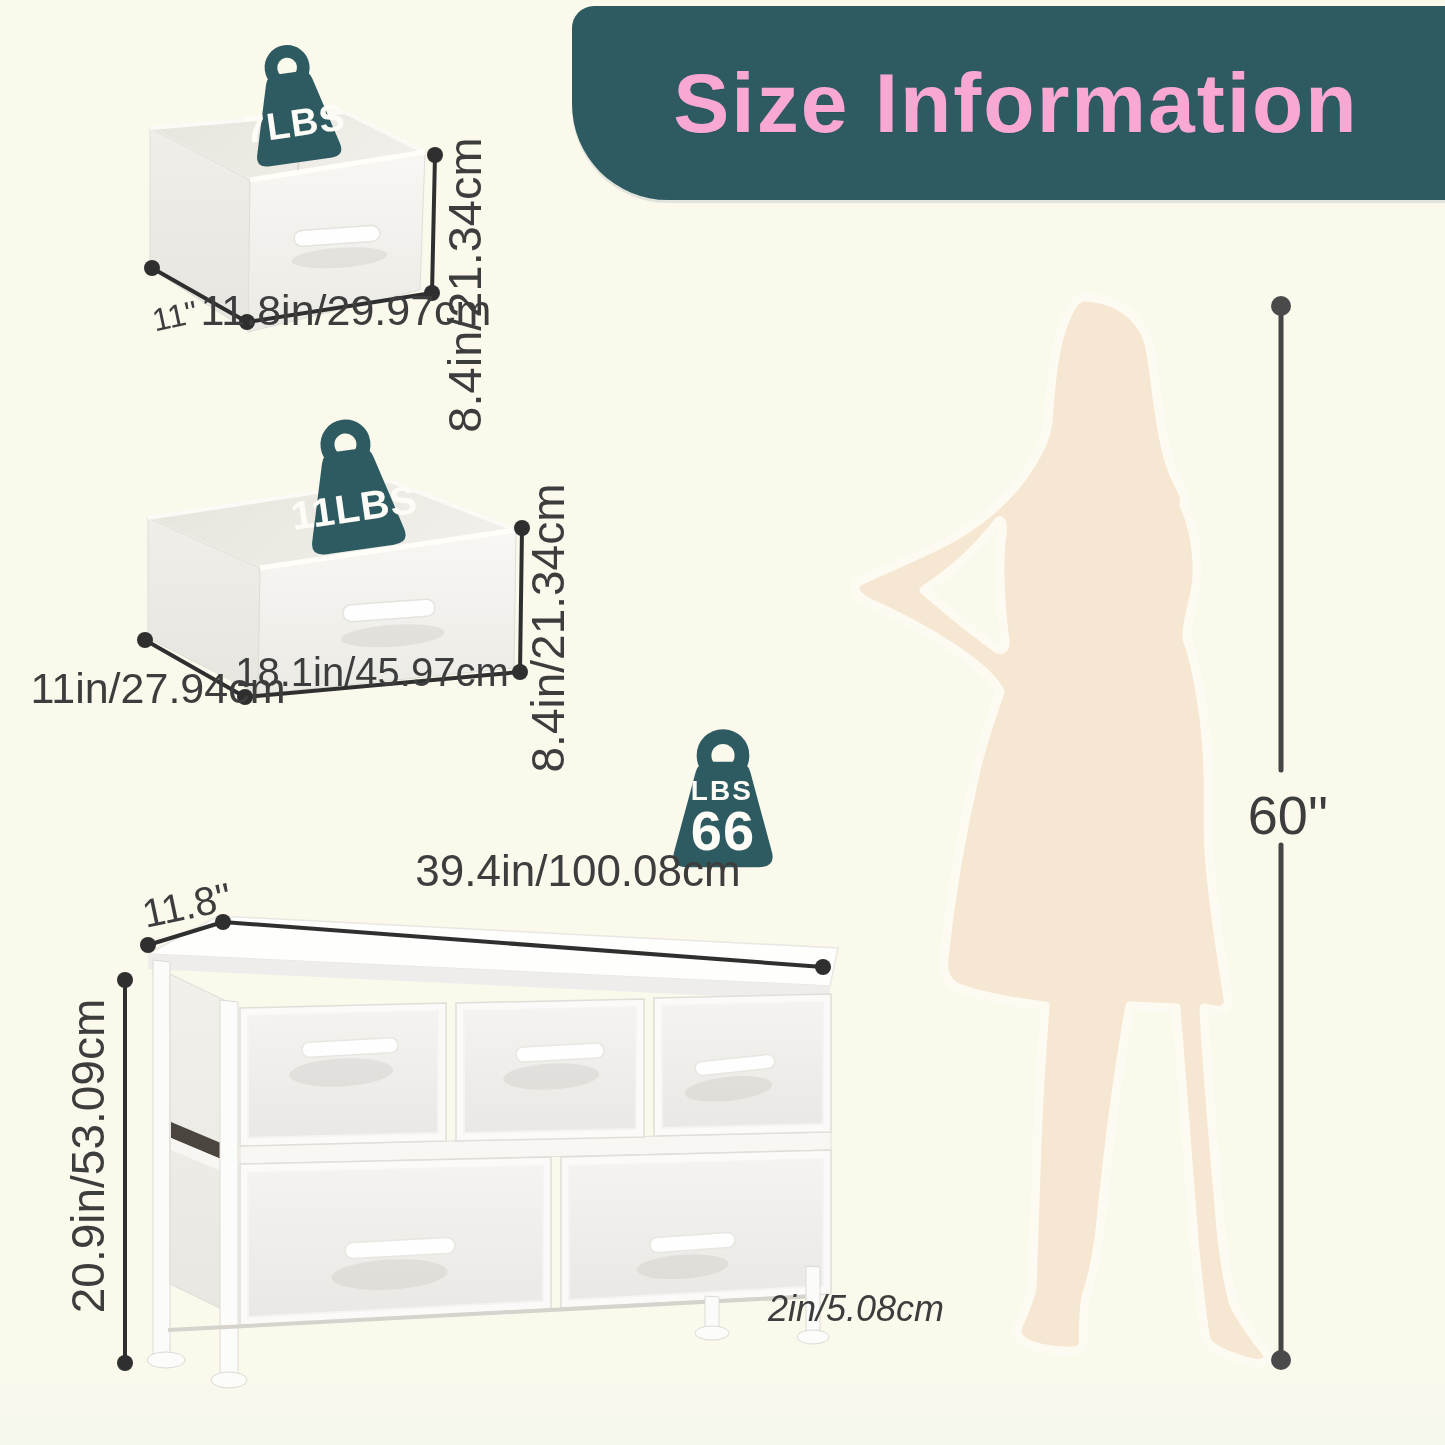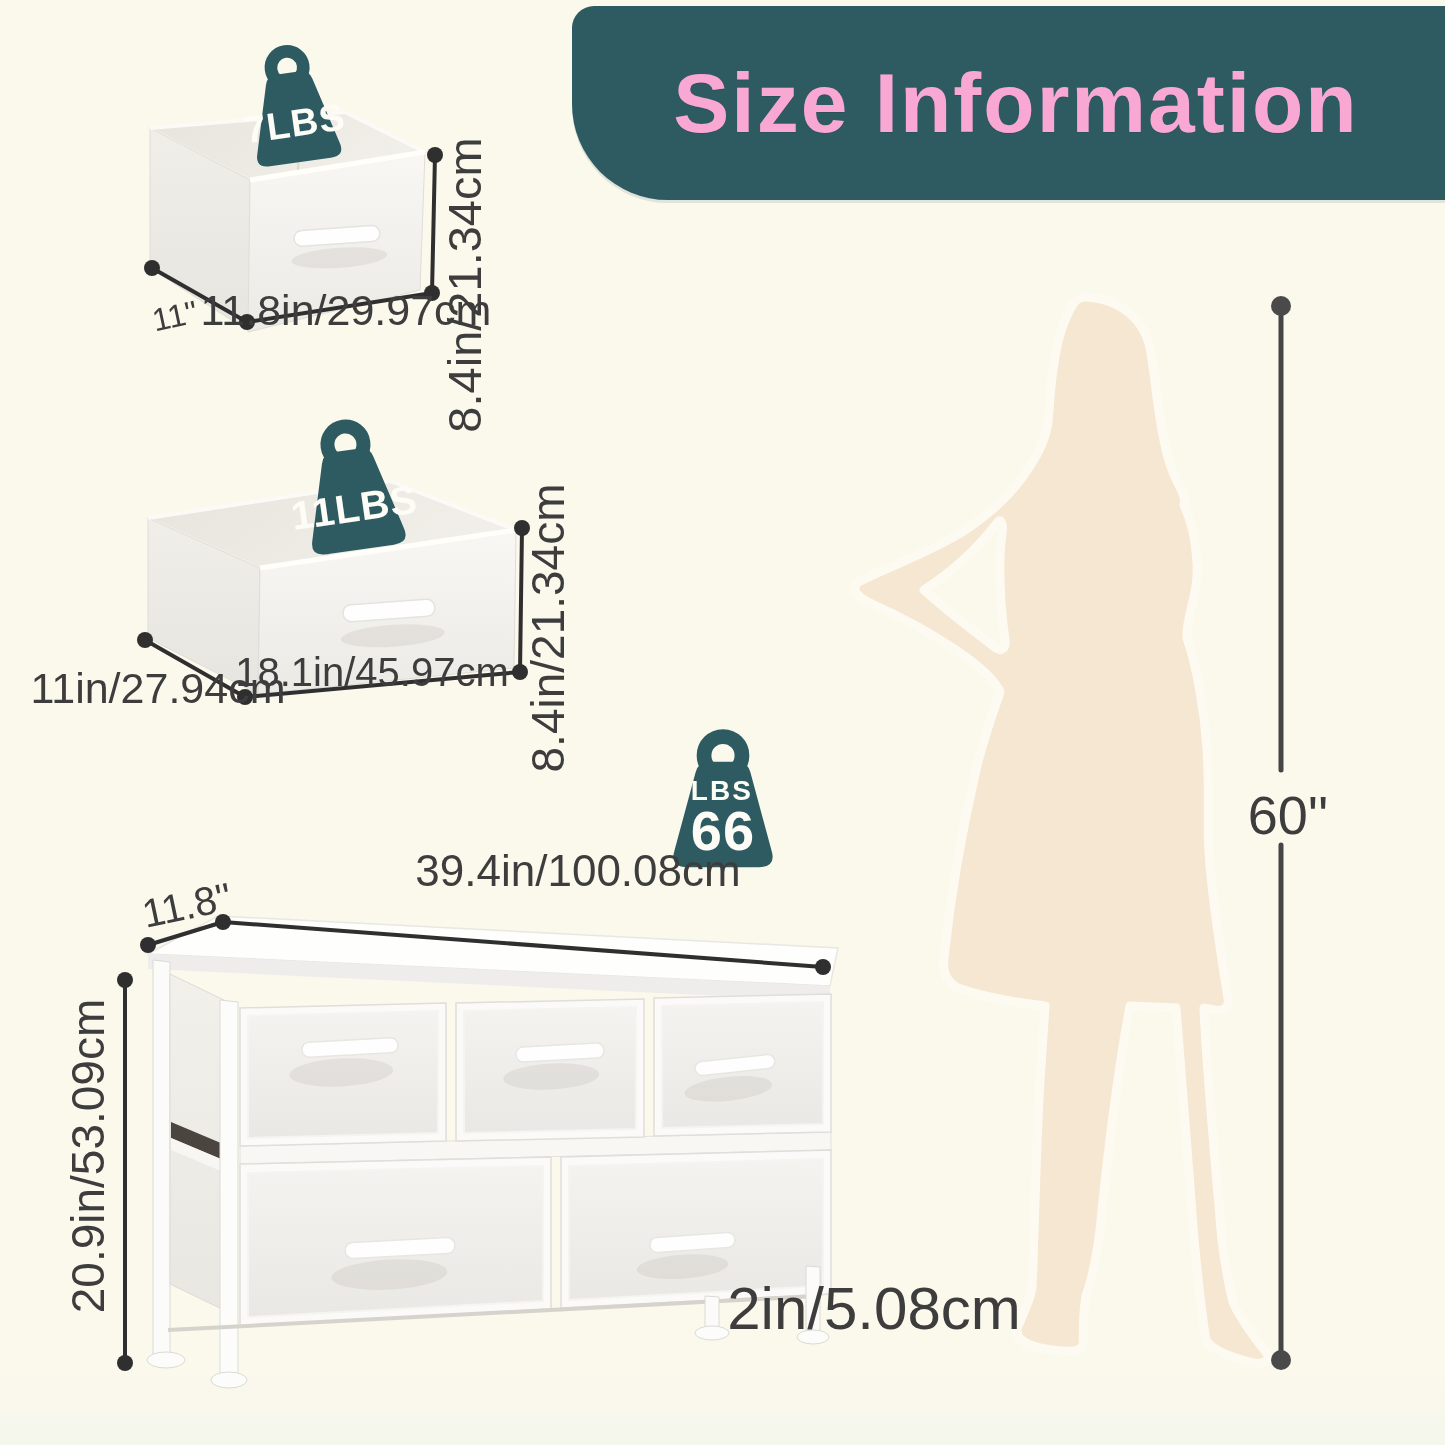--- a/index.html
+++ b/index.html
@@ -285,17 +285,17 @@
   <div class="dim" style="left:346px;top:310px;font-size:43px;">11.8in/29.97cm</div>
   <div class="dim rot90" style="left:464px;top:285px;font-size:47px;">8.4in/21.34cm</div>
 
   <div class="dim" style="left:158px;top:688px;font-size:43px;">11in/27.94cm</div>
   <div class="dim" style="left:372px;top:672px;font-size:40px;">18.1in/45.97cm</div>
   <div class="dim rot90" style="left:548px;top:628px;font-size:46px;">8.4in/21.34cm</div>
 
   <div class="dim" style="left:187px;top:905px;font-size:40px;transform:translate(-50%,-50%) rotate(-12deg);">11.8''</div>
   <div class="dim" style="left:578px;top:871px;font-size:44px;text-align:right;">39.4in/100.08cm</div>
   <div class="dim rot90" style="left:88px;top:1156px;font-size:46px;">20.9in/53.09cm</div>
-  <div class="dim" style="left:874px;top:1309px;font-size:60px;">2in/5.08cm</div>
+  <div class="dim" style="left:856px;top:1309px;font-size:36px;font-style:italic;">2in/5.08cm</div>
 
   <div class="dim" style="left:1288px;top:807px;font-size:54px;margin-top:8px;">60''</div>
 
 </div>
 
 </body></html>

